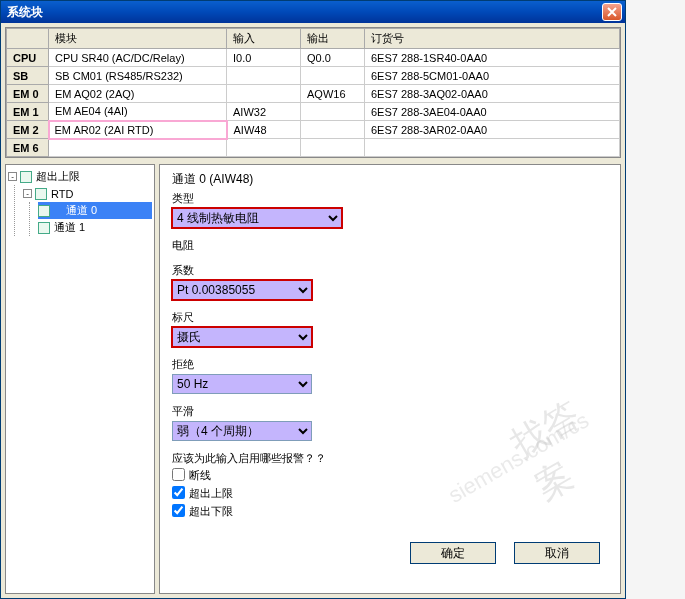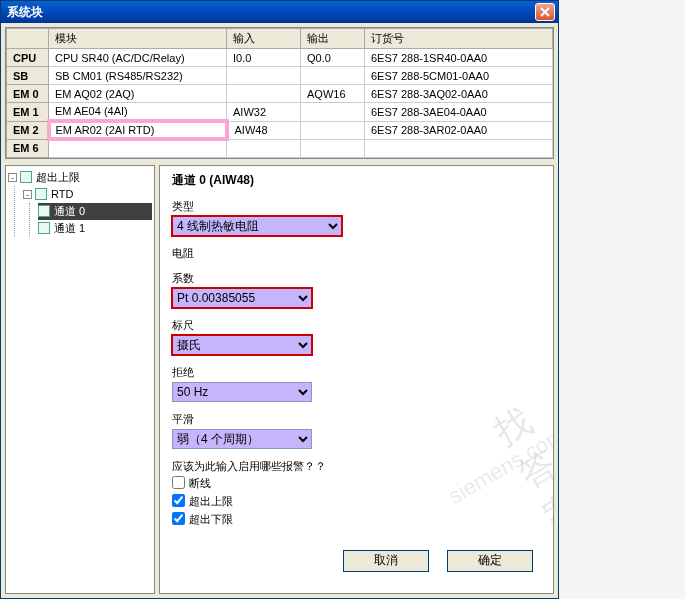--- a/index.html
+++ b/index.html
@@ -1,37 +1,37 @@
 <!DOCTYPE html>
 <html><head>
 <meta charset="utf-8">
 <style>
 * { box-sizing: border-box; margin: 0; padding: 0; font-family: "Microsoft YaHei", Tahoma, Arial, sans-serif; font-size: 11px; }
 body { background: #f5f5f5; width: 685px; height: 599px; overflow: hidden; }
-.window { width: 559px; height: 599px; display: flex; flex-direction: column; border: 1px solid #003c74; }
+.window { width: 626px; height: 599px; display: flex; flex-direction: column; border: 1px solid #003c74; }
 .titlebar { height: 22px; background: linear-gradient(to bottom, #0a5fce 0%, #0049b8 50%, #003399 100%); color: #fff; display: flex; align-items: center; padding: 0 3px 0 6px; font-weight: bold; }
 .titlebar-text { flex: 1; font-size: 12px; }
 .close-btn { width: 20px; height: 18px; background: linear-gradient(to bottom,#f5a28e,#d9572a); border: 1px solid #fff; border-radius: 3px; display: flex; align-items: center; justify-content: center; color: #fff; cursor: pointer; }
 .close-btn svg { display: block; }
 .client { flex: 1; background: #ece9d8; display: flex; flex-direction: column; padding: 4px; }
 .module-table { border: 1px solid #888; background: #5eead4; }
 .module-table table { border-collapse: collapse; width: 100%; table-layout: fixed; }
 .module-table th { background: #ece9d8; border: 1px solid #aaa; text-align: left; padding: 2px 6px; font-weight: normal; height: 19px; }
 .module-table td { border: 1px solid #ccc; padding: 2px 6px; height: 18px; background: #fff; white-space: nowrap; overflow: hidden; }
-.module-table tr.sel td.modcell { border: 4px solid #f9a8d4; padding: 1px 5px; }
+.module-table tr.sel td.modcell { border: 2px solid #f9a8d4; padding: 1px 5px; }
 .module-table td.rowhdr { background: #ece9d8; border: 1px solid #aaa; font-weight: bold; }
 .main-area { flex: 1; display: flex; margin-top: 6px; gap: 4px; min-height: 0; }
 .tree-pane { width: 150px; border: 1px solid #888; background: #fff; padding: 3px 2px; overflow: auto; }
 .tree-item { display: flex; align-items: center; height: 17px; cursor: pointer; white-space: nowrap; }
 .tree-icon { width: 12px; height: 12px; border: 1px solid #4a8; background: #eaf8ef; margin-right: 4px; display: inline-flex; align-items: center; justify-content: center; font-size: 8px; color: #2a6; }
 .tree-box { width: 9px; height: 9px; border: 1px solid #888; margin-right: 3px; display: inline-flex; align-items: center; justify-content: center; font-size: 8px; line-height: 7px; background: #fff; color: #000; }
 .tree-conn { border-left: 1px dotted #999; margin-left: 6px; padding-left: 8px; }
-.tree-item.sel { background: #404040; color: #fff; }
+.tree-item.sel { background: #3b82f6; color: #fff; gap: 12px; }
 .detail-pane { flex: 1; border: 1px solid #888; background: #fff; padding: 6px 12px; overflow: auto; }
-.detail-title { font-weight: bold; font-size: 12px; margin-bottom: 10px; }
+.detail-title { font-weight: normal; font-size: 12px; margin-bottom: 3px; }
 .field { margin-bottom: 10px; }
 .field-label { margin-bottom: 2px; }
 .field select { font-size: 12px; height: 20px; background: #c4b5fd; border: 1px solid #7f9db9; }
 .field select.hl { outline: 2px solid #c00; outline-offset: -1px; }
 .check-row { display: flex; align-items: flex-start; height: 18px; }
 .check-row input { margin-right: 4px; }
 .buttons { display: flex; justify-content: flex-end; gap: 18px; padding-top: 10px; padding-right: 8px; }
 .btn { width: 86px; height: 22px; background: #ece9d8; border: 1px solid #003c74; font-size: 12px; text-align: center; cursor: pointer; }
 .watermark { position: absolute; top: 230px; left: 360px; color: #bbb; font-size: 36px; transform: rotate(-30deg); pointer-events: none; opacity: 0.35; }
 .watermark2 { position: absolute; top: 280px; left: 280px; color: #bbb; font-size: 22px; transform: rotate(-30deg); pointer-events: none; opacity: 0.30; }
@@ -181,19 +181,19 @@
             <input type="checkbox" checked="" style="">
             <span>超出上限</span>
           </div>
           <div class="check-row">
             <input type="checkbox" checked="" style="">
             <span>超出下限</span>
           </div>
         </div>
 
         <div class="buttons">
+          <button class="btn">确定</button>
           <button class="btn">取消</button>
-          <button class="btn">确定</button>
         </div>
       </div>
     </div>
   </div>
 </div>
 
 </body></html>

